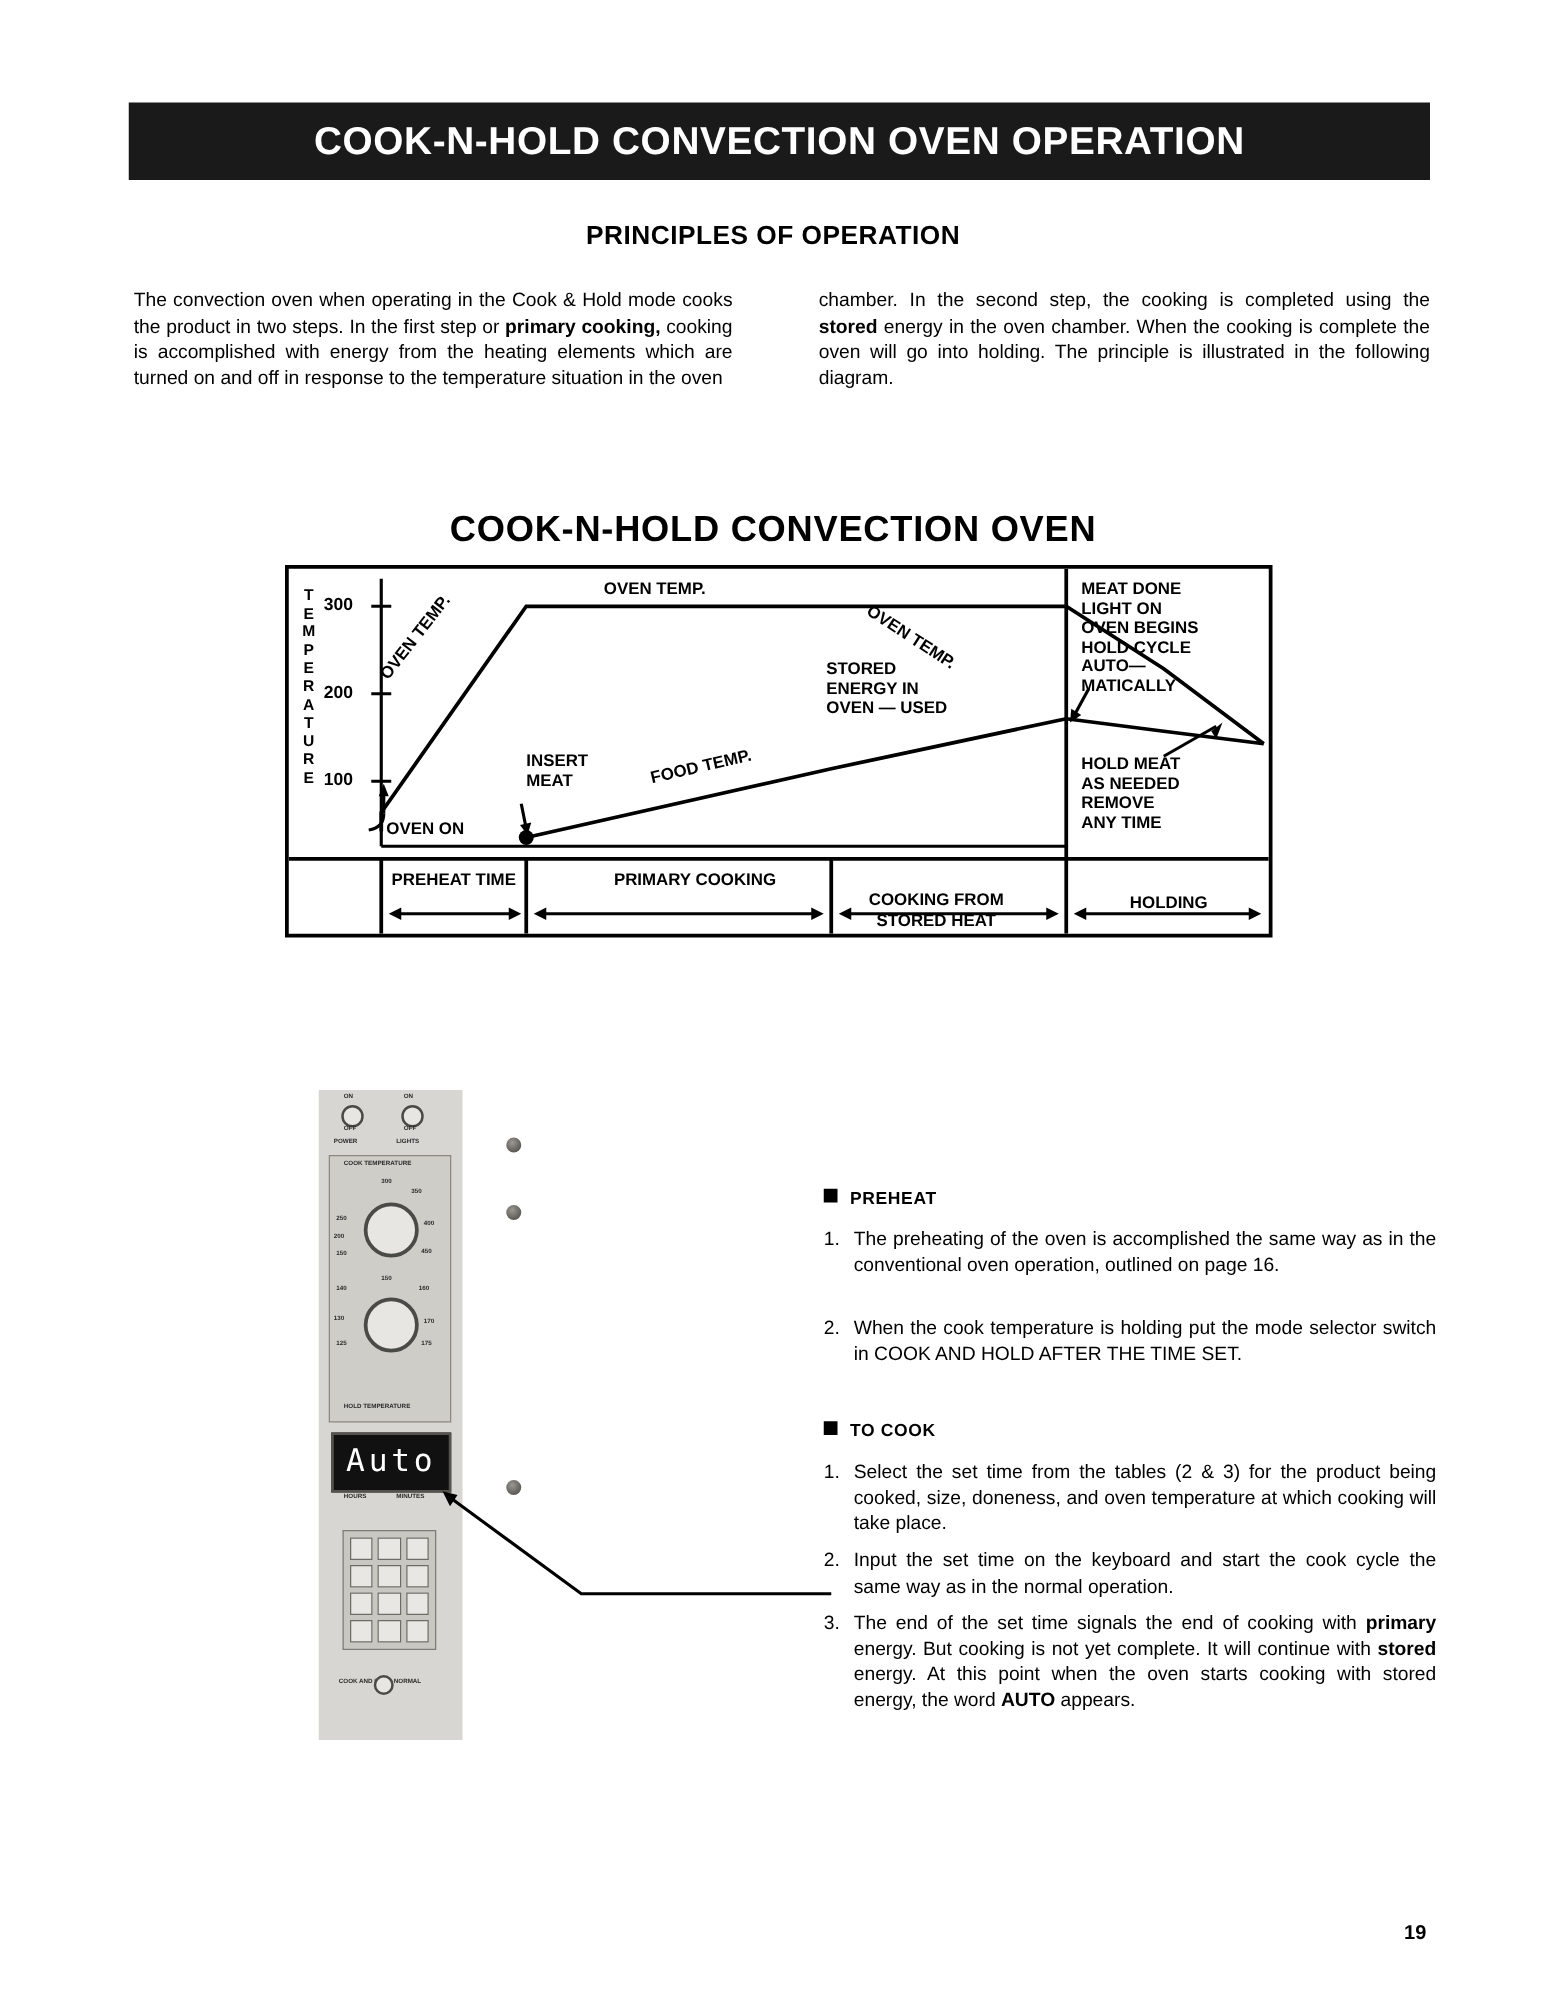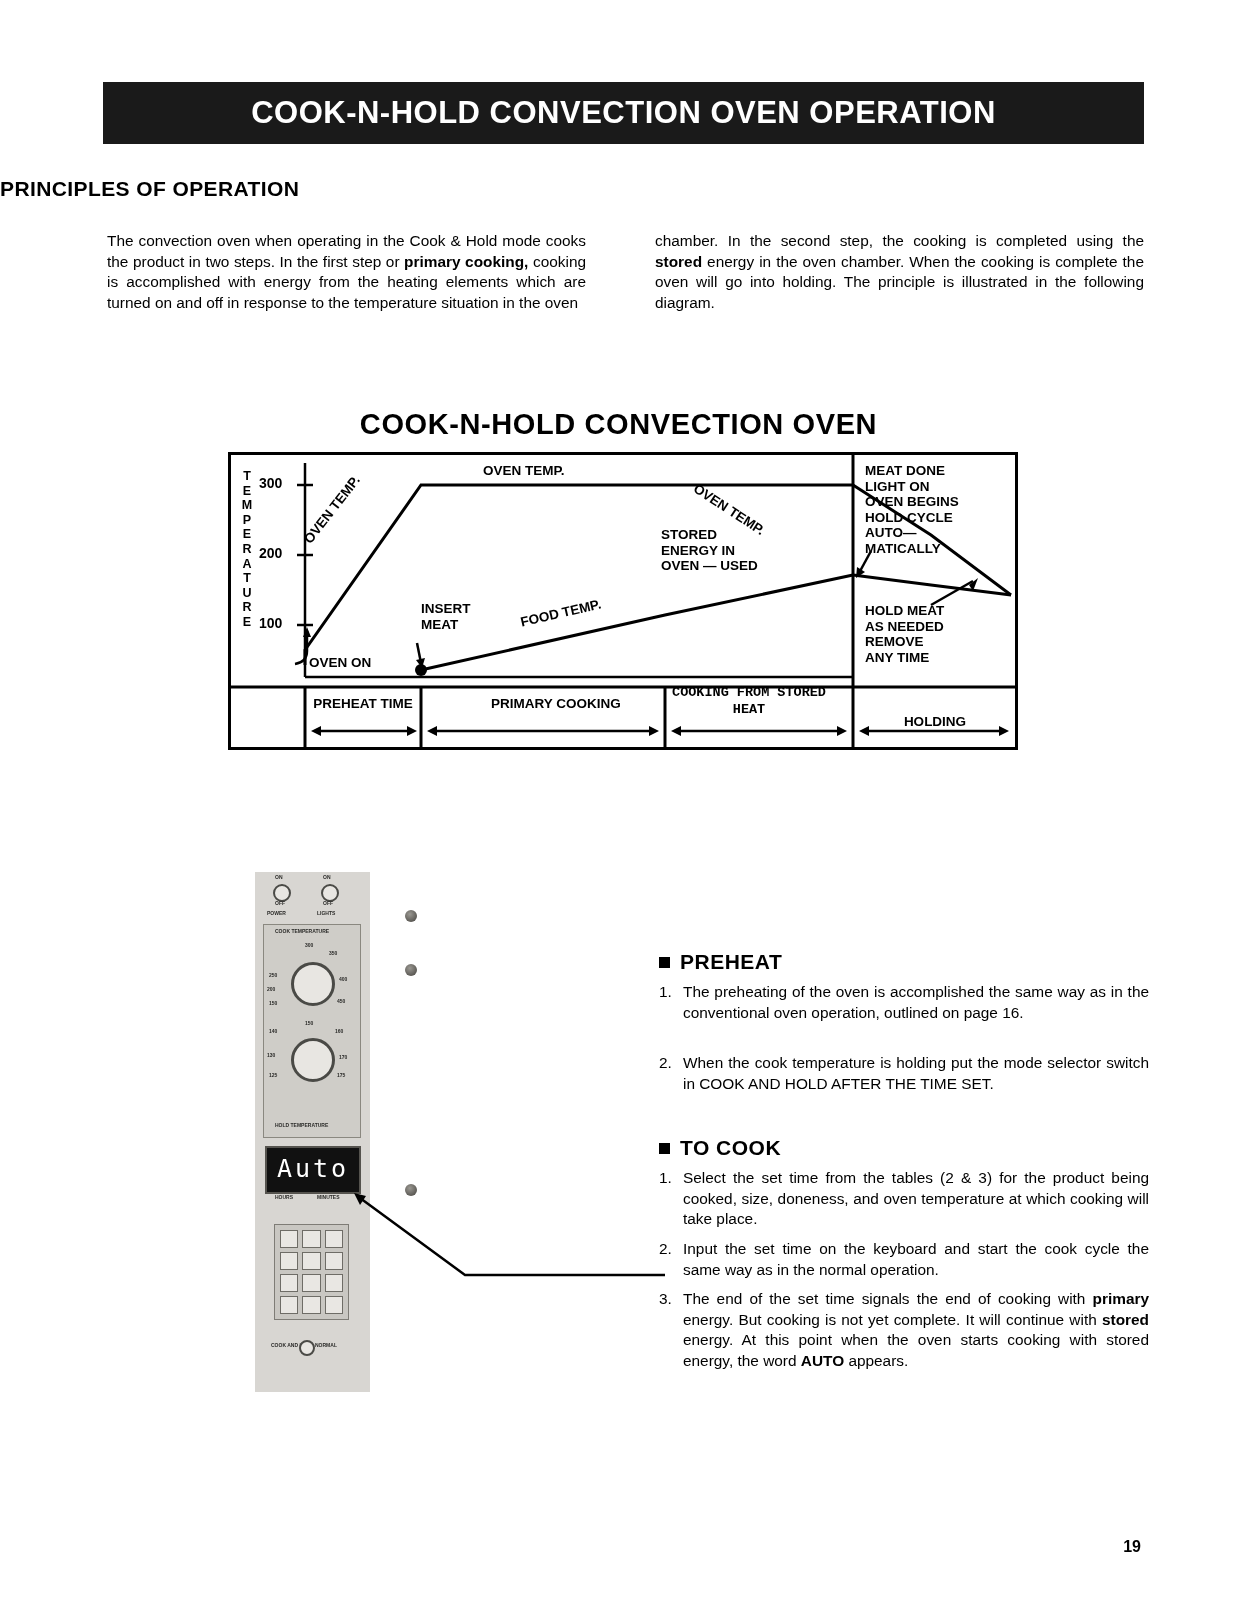--- a/index.html
+++ b/index.html
@@ -38,20 +38,21 @@
     font-size: 31px;
     font-weight: bold;
   }
 
   
   .principles-title {
     position: absolute;
     left: 0;
     right: 0;
     top: 177px;
+    text-align: center;
     font-size: 21px;
     font-weight: bold;
     letter-spacing: 0.4px;
   }
 
   
   .col-left {
     position: absolute;
     left: 107px;
     top: 231px;
@@ -221,21 +222,21 @@
     left: 659px;
     top: 898px;
     width: 492px;
     text-align: center;
     font-size: 21px;
     font-weight: bold;
     letter-spacing: 0.4px;
   }
   .sub-head {
     position: absolute;
-    font-size: 21px;
+    font-size: 14px;
     font-weight: bold;
     letter-spacing: 0.5px;
   }
   .sub-head .bullet {
     display: inline-block;
     width: 11px;
     height: 11px;
     background: #000;
     margin-right: 10px;
     vertical-align: 1px;
@@ -373,21 +374,21 @@
 
       <div class="dlabel" style="left:634px; top:148px;">HOLD MEAT
 AS NEEDED
 REMOVE
 ANY TIME</div>
 
       <div class="footcell" style="left:76px; top:240px; width:112px;">PREHEAT
 TIME</div>
       <div class="footcell" style="left:192px; top:240px; width:266px;">PRIMARY
 COOKING</div>
-      <div class="footcell" style="left:436px; top:229px; width:164px;font-family:Liberation Mono, monospace;">COOKING FROM
+      <div class="footcell" style="left:436px; top:256px; width:164px;">COOKING FROM
 STORED HEAT</div>
       <div class="footcell" style="left:626px; top:258px; width:156px;">HOLDING</div>
     </div>
   </div>
 
   <div class="panel-photo">
     <div class="panel-bg"></div>
 
     <div class="knob" style="left:18px; top:12px; width:14px; height:14px; border-width:2px;"></div>
     <div class="knob" style="left:66px; top:12px; width:14px; height:14px; border-width:2px;"></div>

